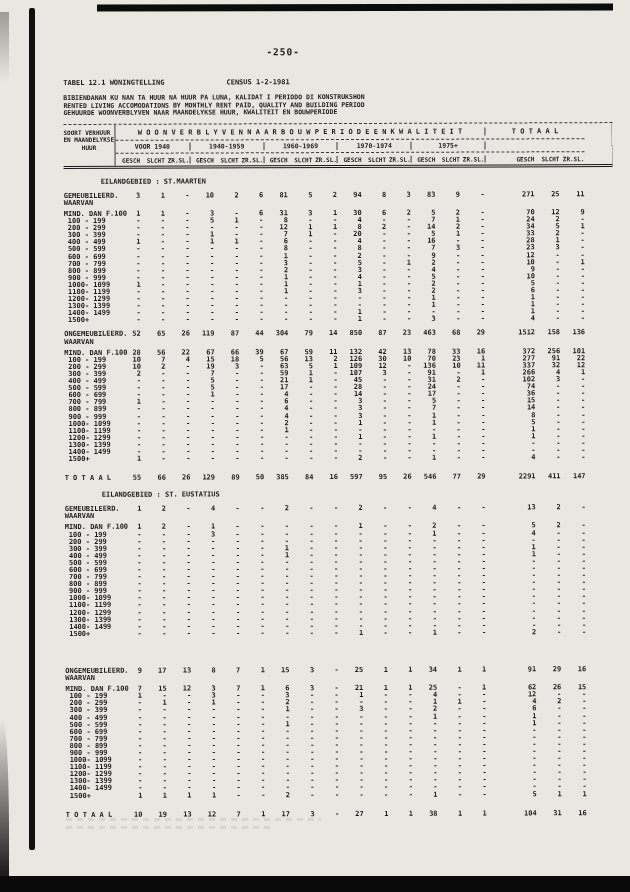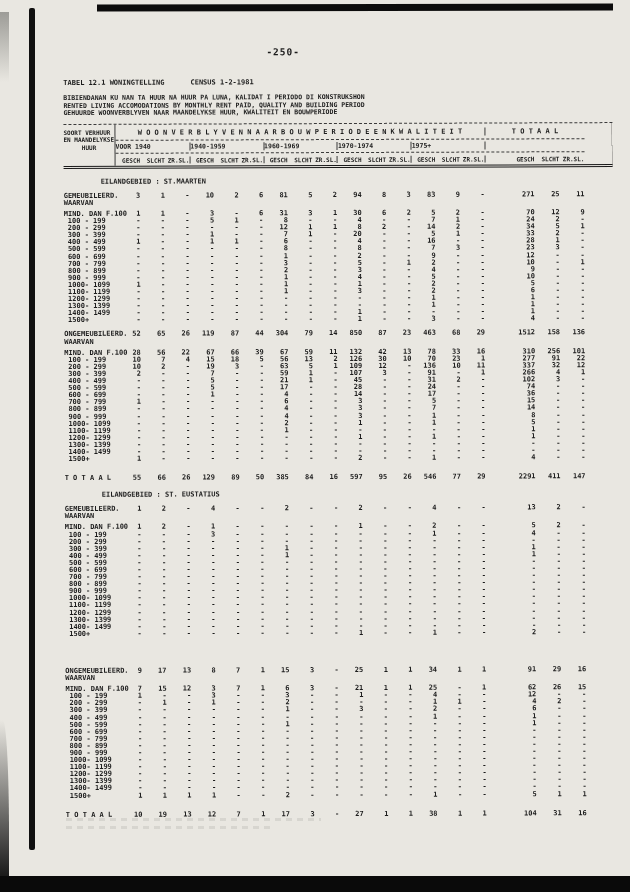--- a/index.html
+++ b/index.html
@@ -16,36 +16,36 @@
   .scan-corner-tl{position:absolute;left:0;top:12px;width:9px;height:70px;background:linear-gradient(to bottom,#6a6a66,rgba(120,120,115,0));opacity:.6;}
   .scan-corner-bl{position:absolute;left:0;top:720px;width:9px;height:160px;background:linear-gradient(to top,#151515,rgba(40,40,38,0));border-radius:0 70% 0 0;}
   .bleed{position:absolute;opacity:.35;height:3px;background:repeating-linear-gradient(90deg,#b5b4ae 0 6px,transparent 6px 11px);}
   .bleed.b1{left:66px;top:818px;width:255px;}
   .bleed.b2{left:66px;top:826px;width:205px;}
 
   
   .content{position:absolute;left:63px;top:0;width:549px;transform:rotate(-0.2deg);transform-origin:0 0;}
   .pageno{margin-top:47px;width:440px;text-align:center;font-size:9.5px;font-weight:bold;letter-spacing:1px;}
   .titleline{margin-top:21px;font-size:7px;font-weight:bold;white-space:nowrap;}
-  .titleline .census{display:inline-block;margin-left:26px;}
+  .titleline .census{display:inline-block;margin-left:62px;}
   .subtitles{margin-top:8px;font-size:6.5px;font-weight:bold;line-height:7.6px;white-space:nowrap;}
 
   
   .hdrbox{
     margin-top:6px;width:521px;padding-right:27px;
     border-top:1px dashed #3a3a3a;border-bottom:3px double #1a1a1a;border-right:1px solid #3a3a3a;
     display:flex;font-weight:bold;
   }
   .stub{width:52px;border-right:1px solid #3a3a3a;font-size:6px;line-height:7.4px;padding-top:4px;text-align:left;white-space:nowrap;}
   .hdr-right{flex:1;}
   .hr1{display:grid;grid-template-columns:369px 100px;border-bottom:1px dashed #3a3a3a;padding:4px 0 3px 0;font-size:7px;}
   .hr1 .mainspan{text-align:center;white-space:nowrap;}
   .hr1 .totalspan{text-align:center;border-left:1px solid #3a3a3a;}
   .hr2{display:grid;grid-template-columns:repeat(5,73.8px) 100px;border-bottom:1px dashed #3a3a3a;padding:2px 0;font-size:6.5px;}
-  .hr2 .pcell{border-left:1px solid #3a3a3a;}
+  .hr2 .pcell{text-align:center;border-left:1px solid #3a3a3a;}
   .hr2 .pcell:first-child{border-left:none;}
   .hr3{display:grid;grid-template-columns:repeat(15,24.6px) 50px 25px 25px;padding:3px 0 2px 0;font-size:6px;}
   .hr3 .qcell{text-align:right;}
   .hr3 .qcell.gs{border-left:1px solid #3a3a3a;}
   .hr3 .qcell.first{border-left:none;}
 
   
   .trow{display:grid;grid-template-columns:52px repeat(15,24.6px) 50px 25px 25px;font-size:7px;line-height:7.1px;font-weight:bold;}
   .trow .lbl{text-align:left;white-space:nowrap;}
   .trow .lbl.indent{padding-left:4px;}
@@ -561,21 +561,21 @@
               <span class="c">39</span>
               <span class="c">67</span>
               <span class="c">59</span>
               <span class="c">11</span>
               <span class="c">132</span>
               <span class="c">42</span>
               <span class="c">13</span>
               <span class="c">78</span>
               <span class="c">33</span>
               <span class="c">16</span>
-              <span class="c">310</span>
+              <span class="c">372</span>
               <span class="c">256</span>
               <span class="c">101</span>
             </div>
             <div class="trow rent">
               <span class="lbl indent">100 - 199</span>
               <span class="c">10</span>
               <span class="c">7</span>
               <span class="c">4</span>
               <span class="c">15</span>
               <span class="c">18</span>

